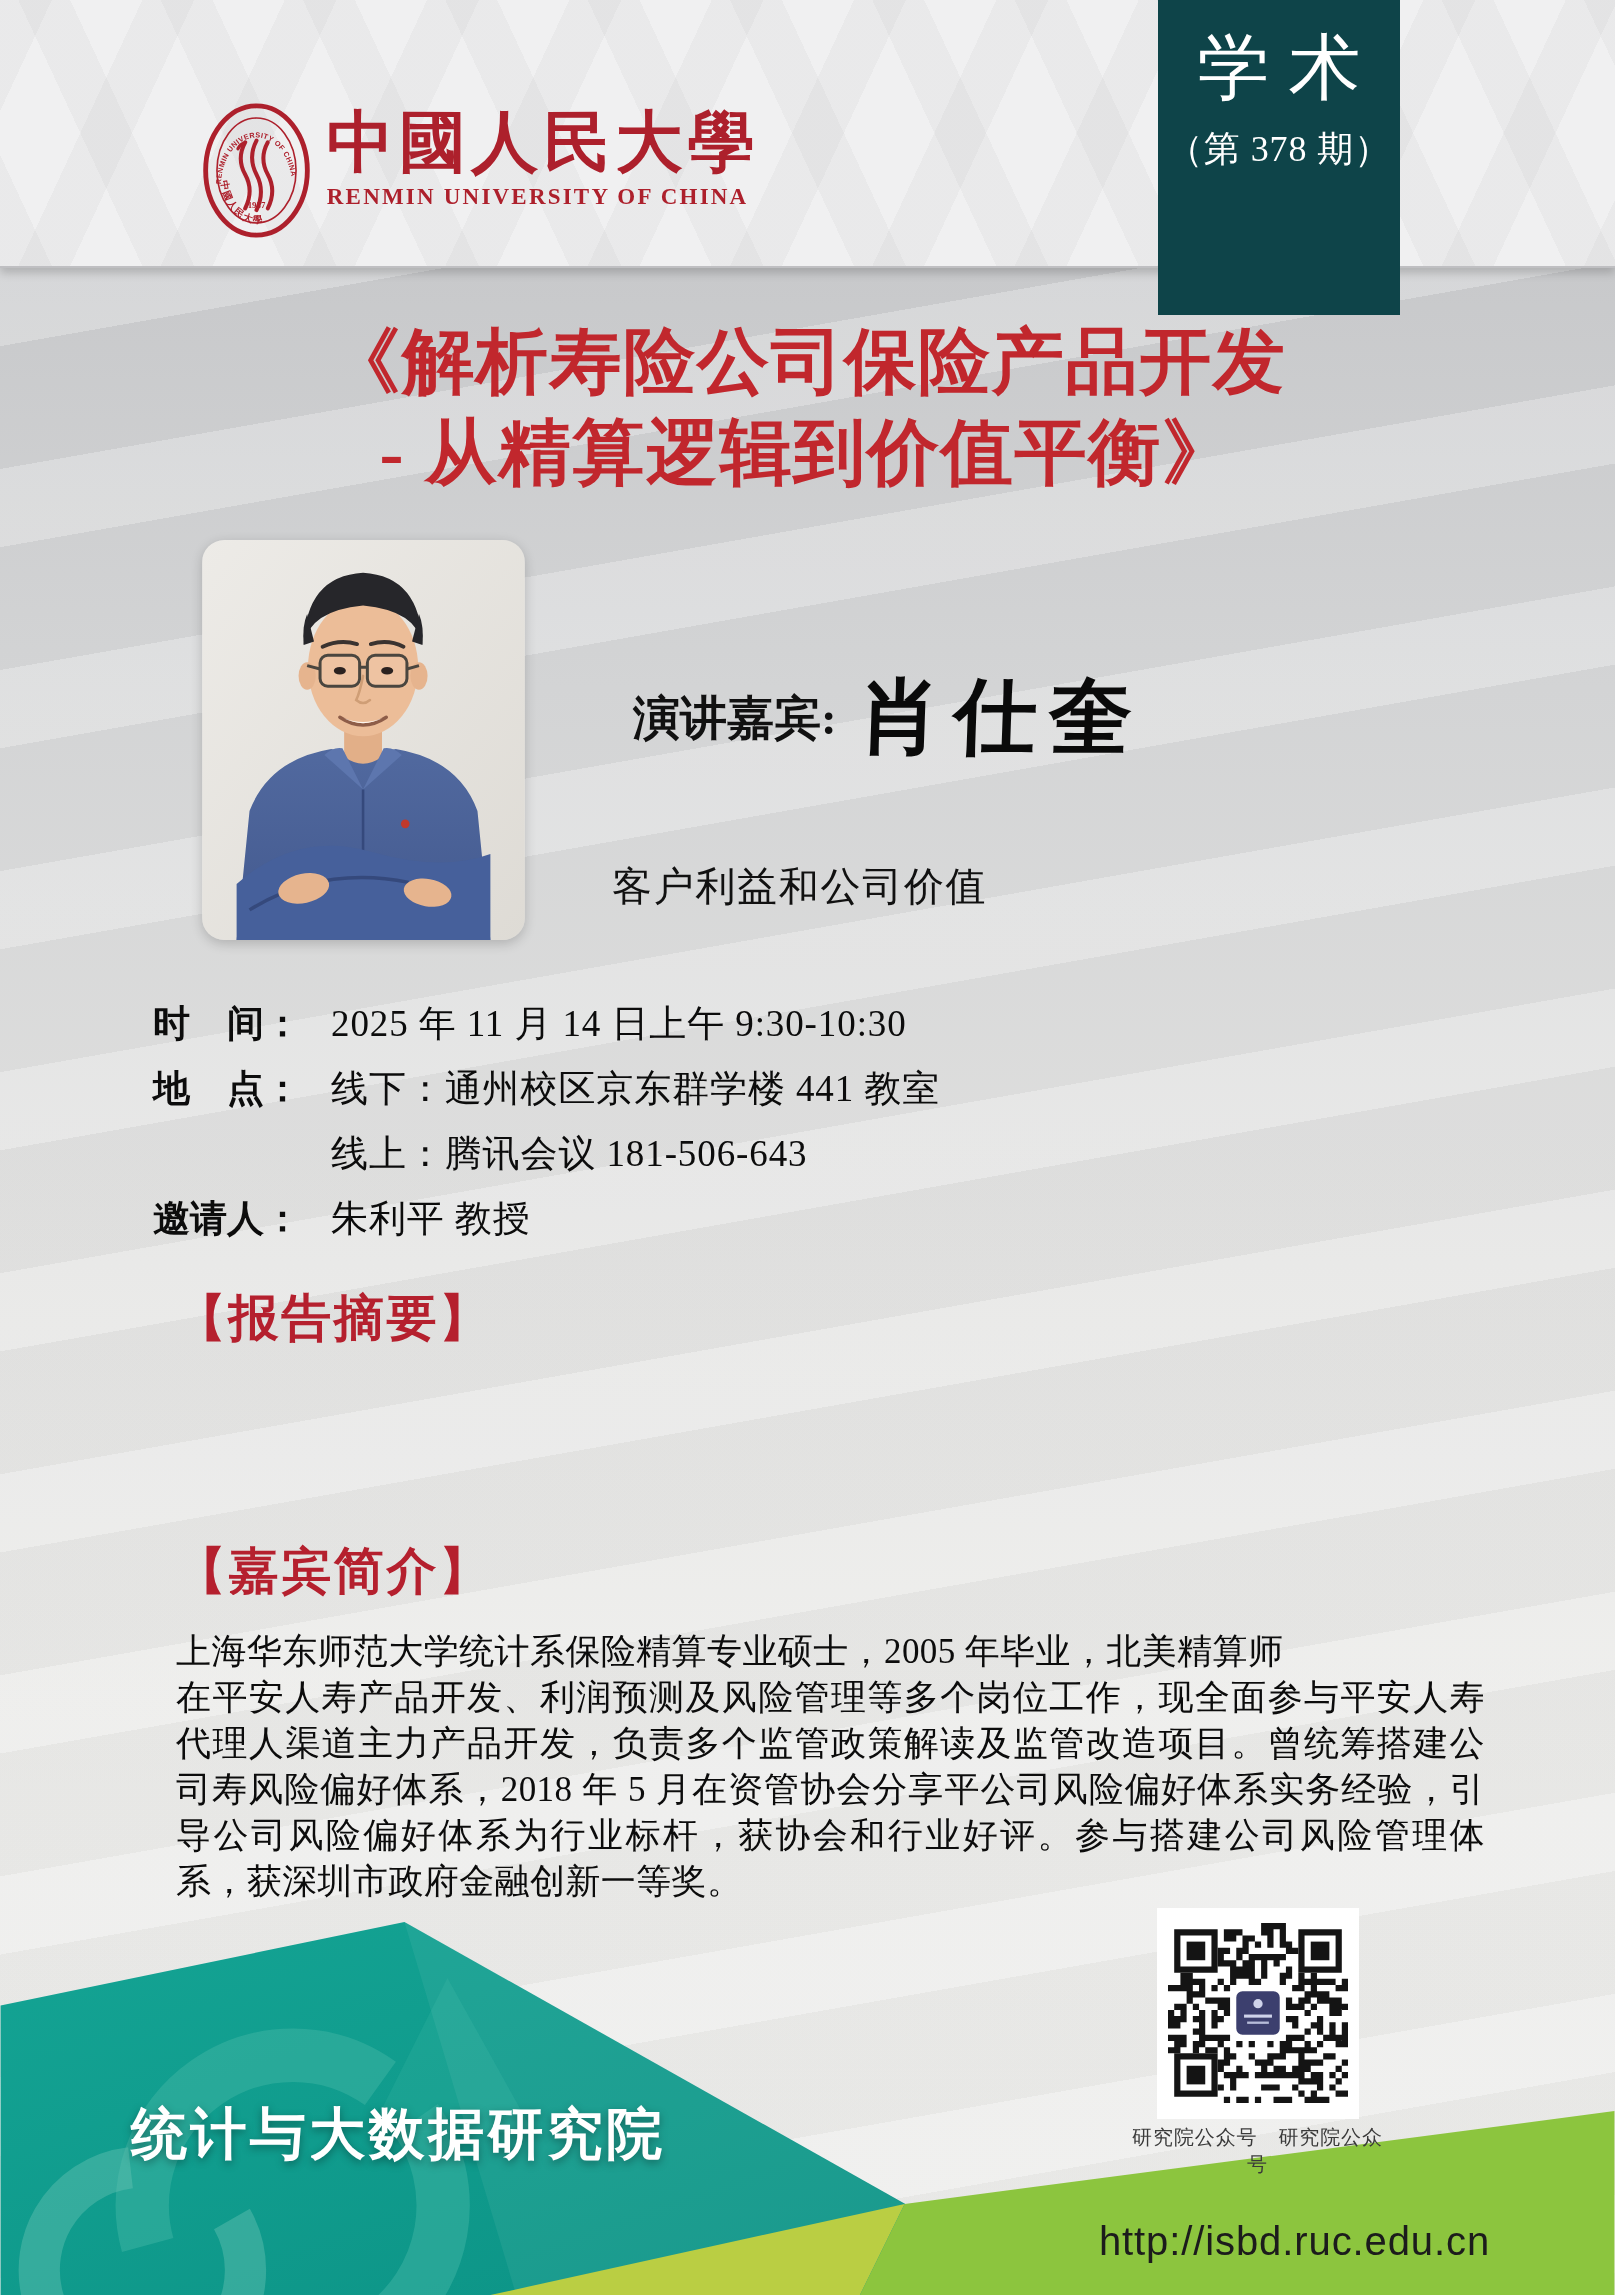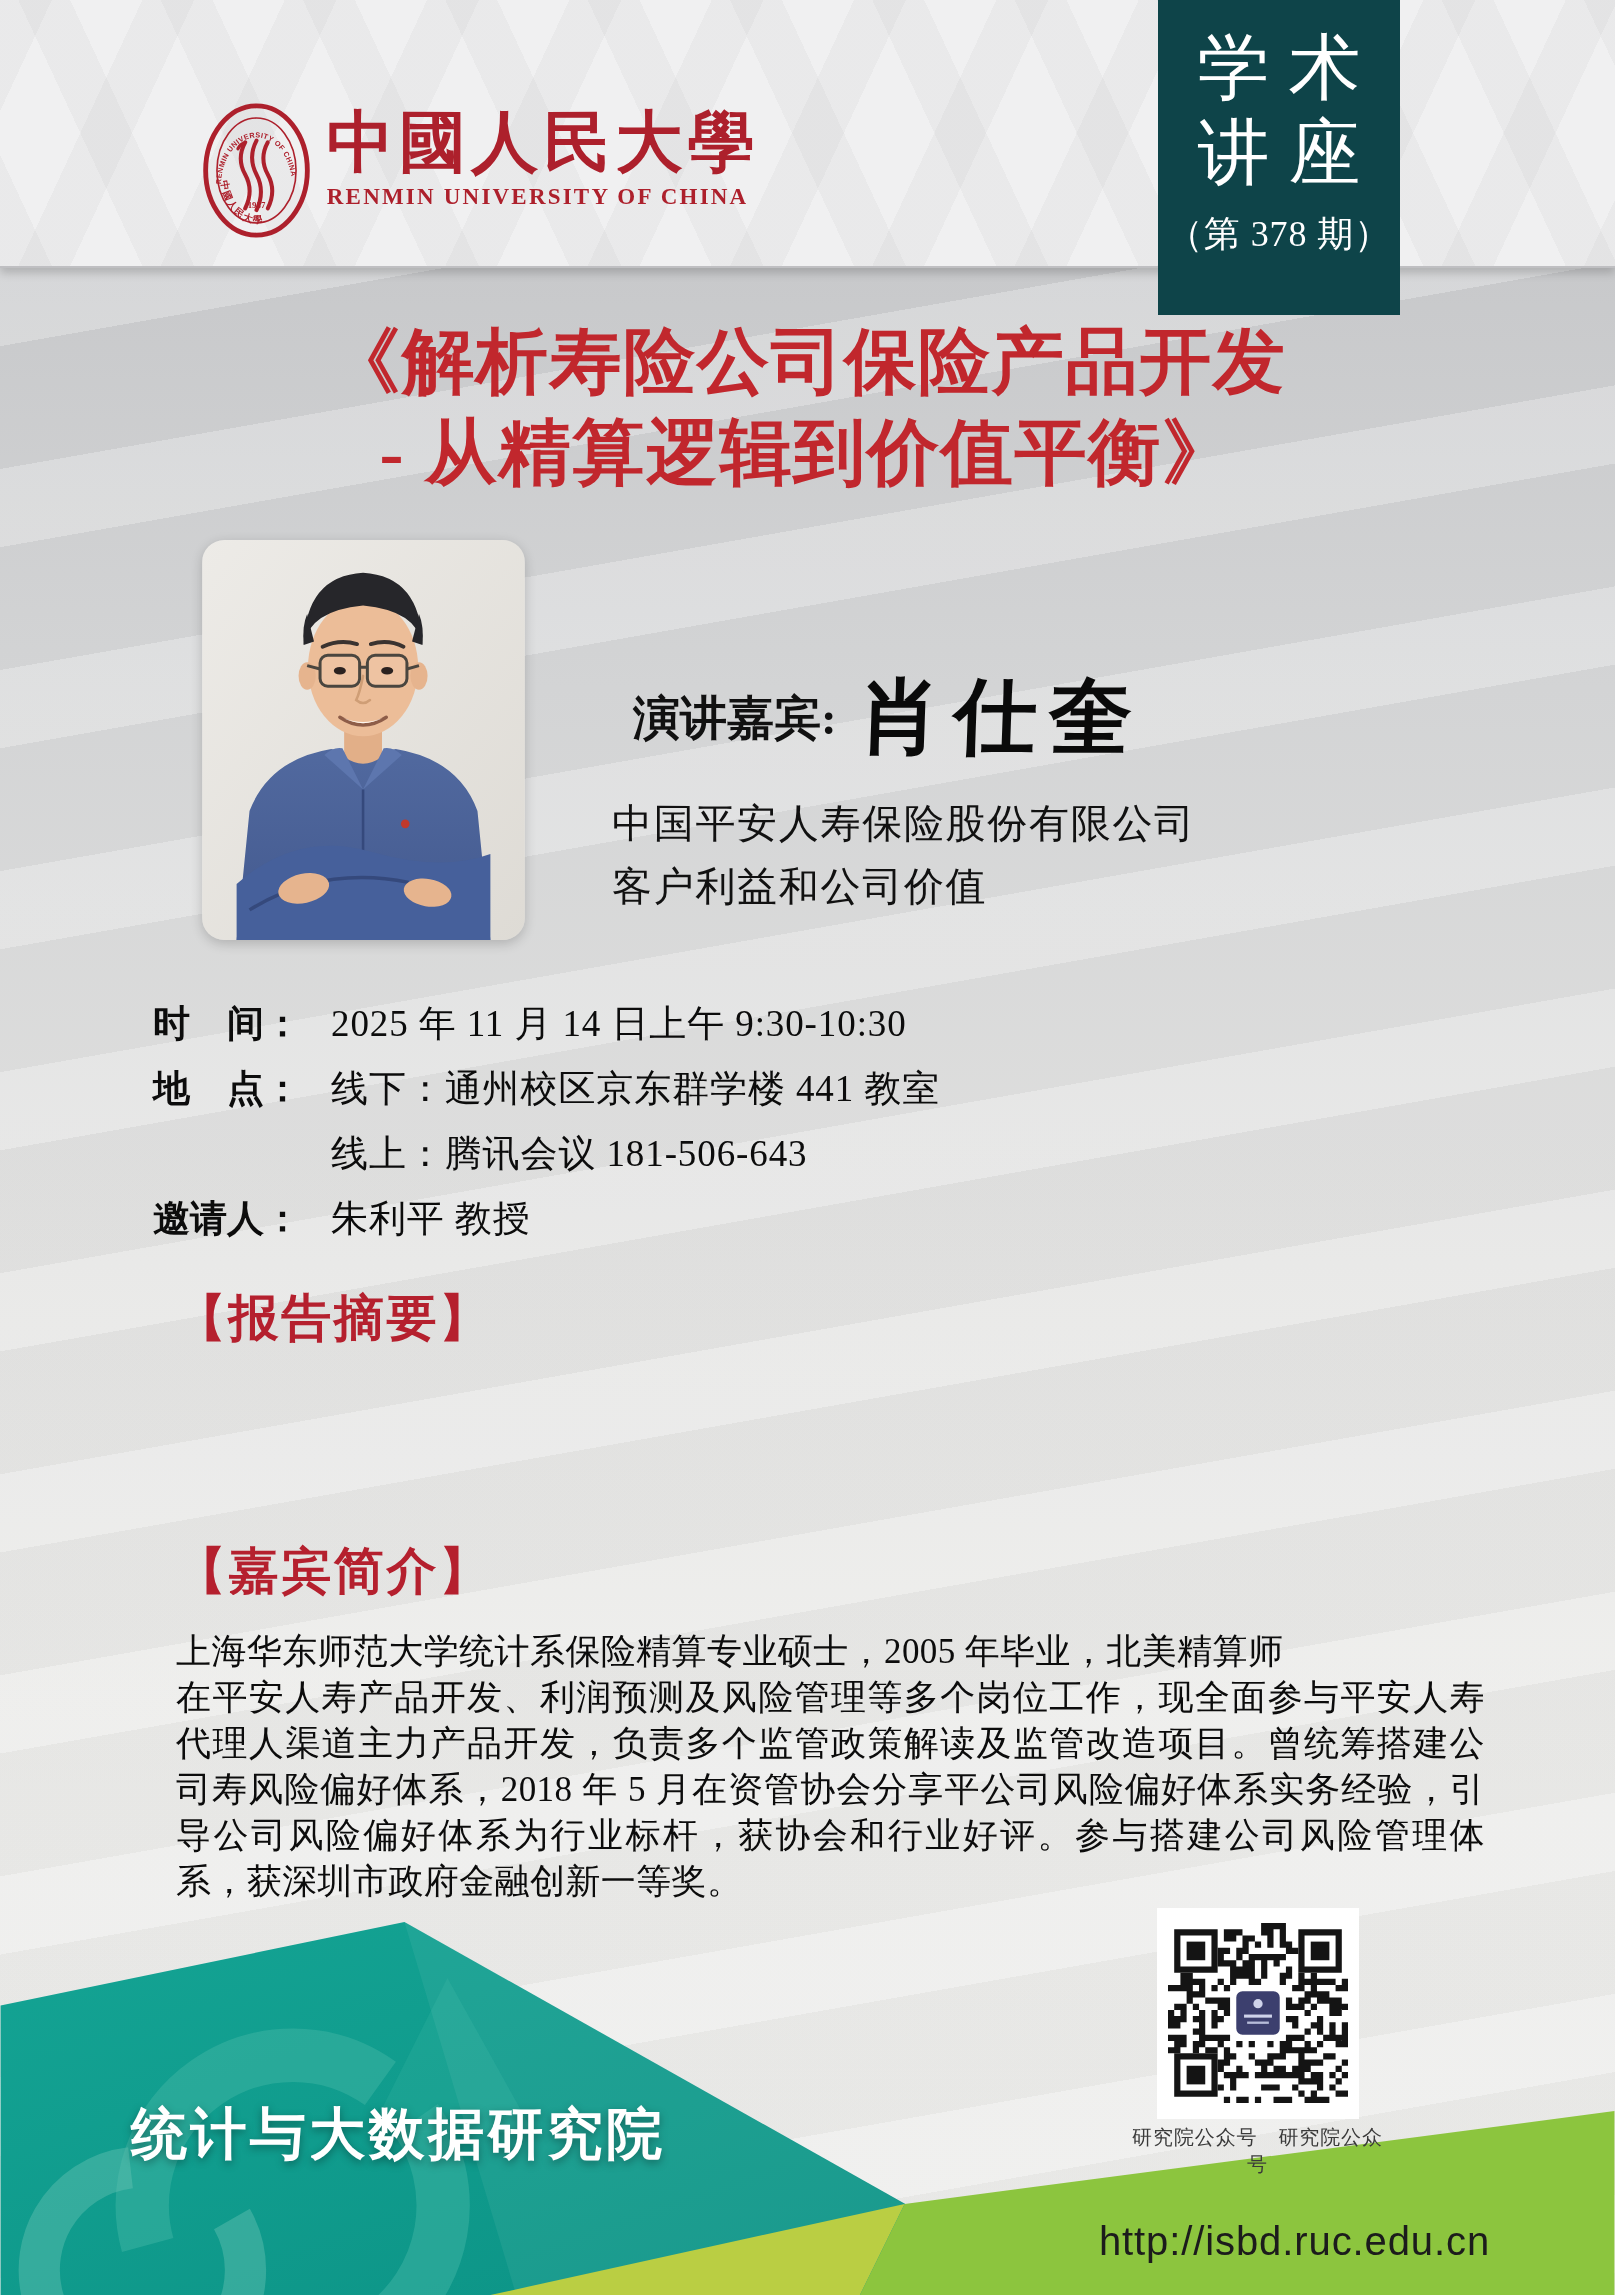--- a/index.html
+++ b/index.html
@@ -129,21 +129,20 @@
         </text>
       </svg>
       <div class="logo-text">
         <div class="logo-cn">中國人民大學</div>
         <div class="logo-en">RENMIN UNIVERSITY OF CHINA</div>
       </div>
     </div>
 
     <div class="badge">
       <div class="badge-line">学术</div>
-      <div class="badge-line">讲座</div>
       <div class="badge-issue">（第 378 期）</div>
     </div>
   </div>
 
   <div class="title">
     <div>《解析寿险公司保险产品开发</div>
     <div>- 从精算逻辑到价值平衡》</div>
   </div>
 
   <div class="photo">
@@ -200,21 +199,20 @@
 
       <path d="M160 206 q27 18 54 0" stroke="#8e5d48" stroke-width="4" fill="none" stroke-linecap="round"></path>
       <path d="M164 207 q23 12 46 0 q-23 9 -46 0 Z" fill="#fdf6ef"></path>
     </svg>
   </div>
 
   <div class="speaker-row">
     <span class="speaker-label">演讲嘉宾:</span>
     <span class="speaker-name">肖仕奎</span>
   </div>
-  <div class="speaker-org">中国平安人寿保险股份有限公司</div>
   <div class="speaker-role">客户利益和公司价值</div>
 
   <div class="details">
     <div class="detail-row">
       <span class="detail-label">时　间：</span>
       <span class="detail-value">2025 年 11 月 14 日上午 9:30-10:30</span>
     </div>
     <div class="detail-row">
       <span class="detail-label">地　点：</span>
       <span class="detail-value">线下：通州校区京东群学楼 441 教室</span>

